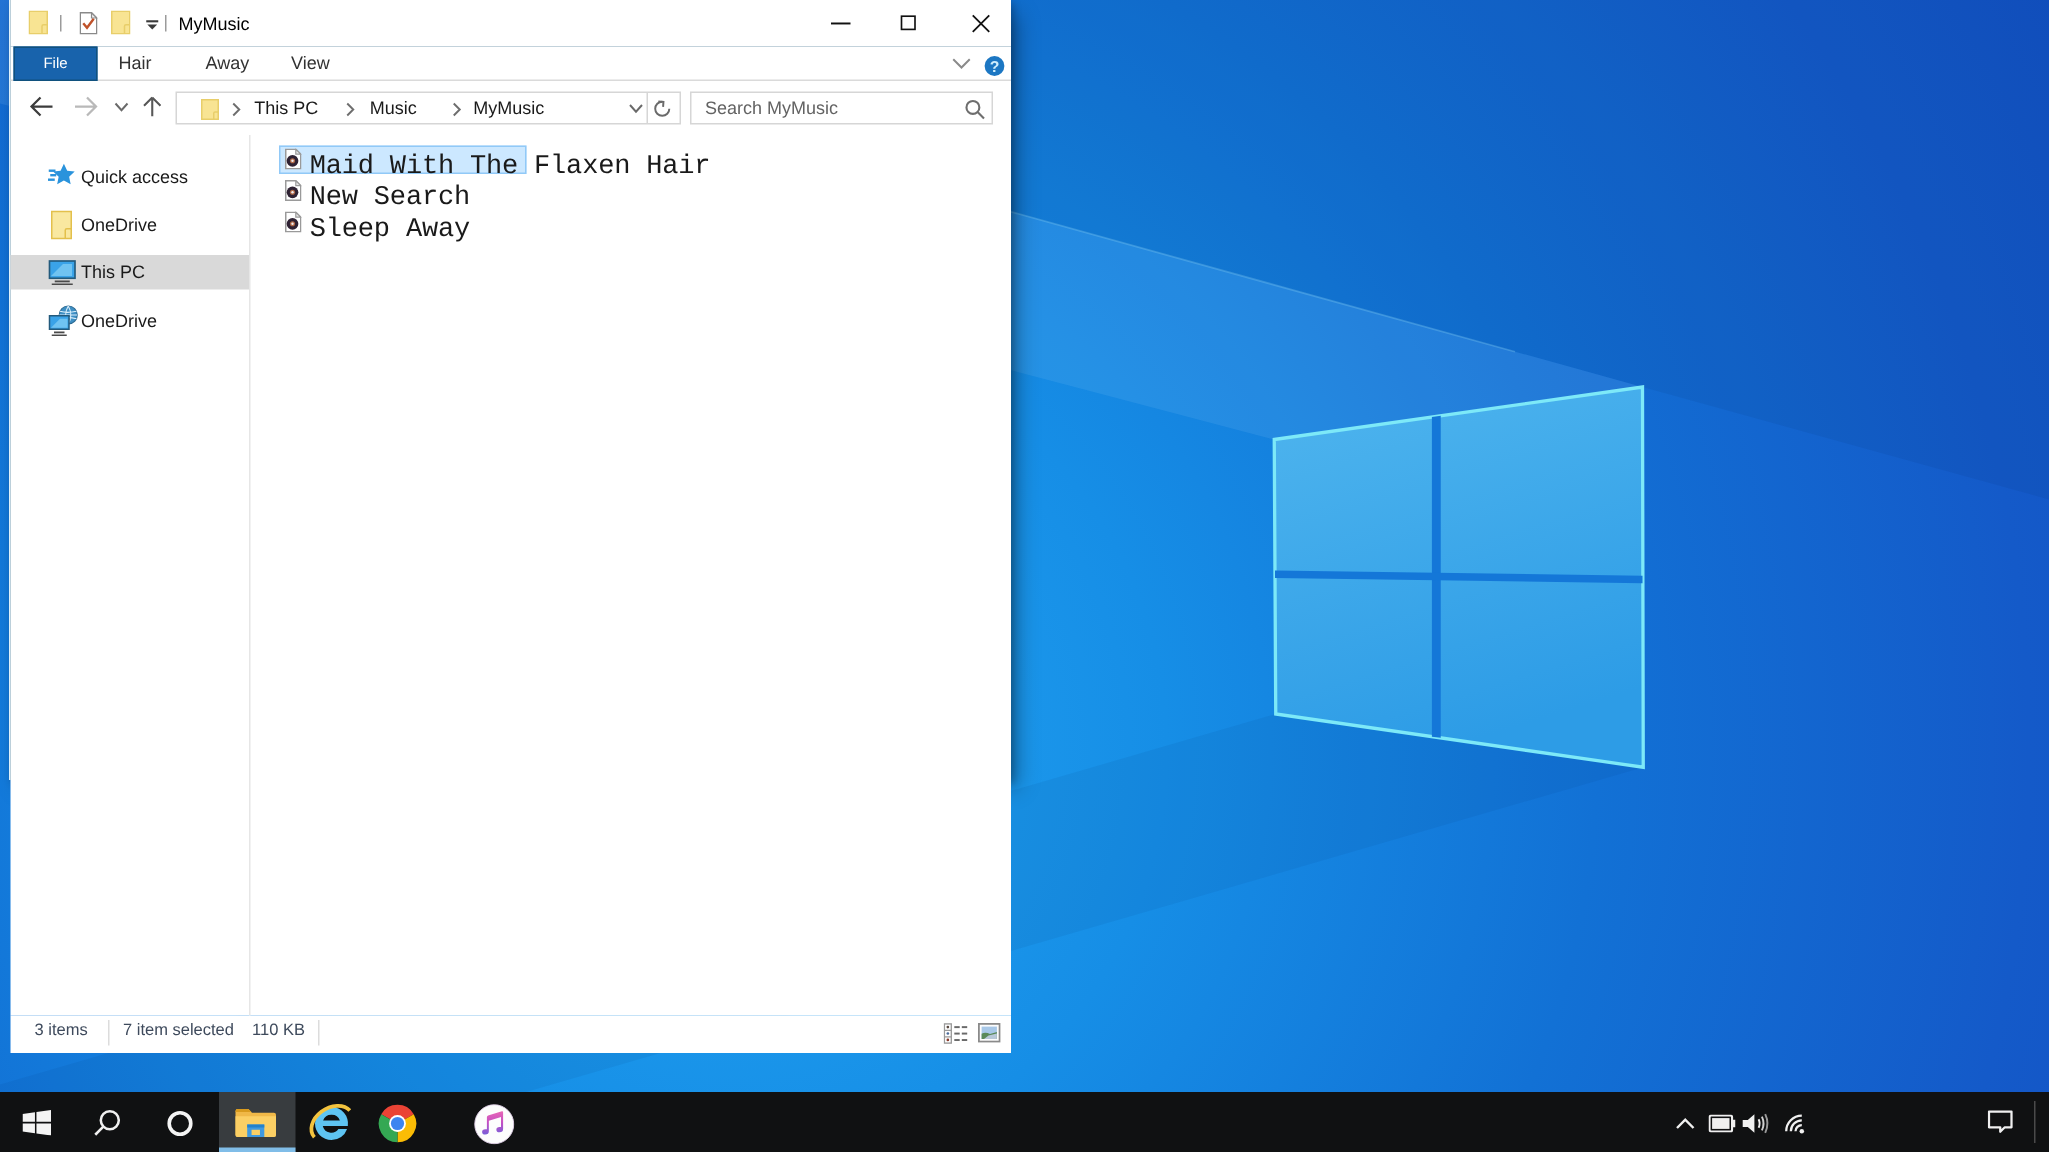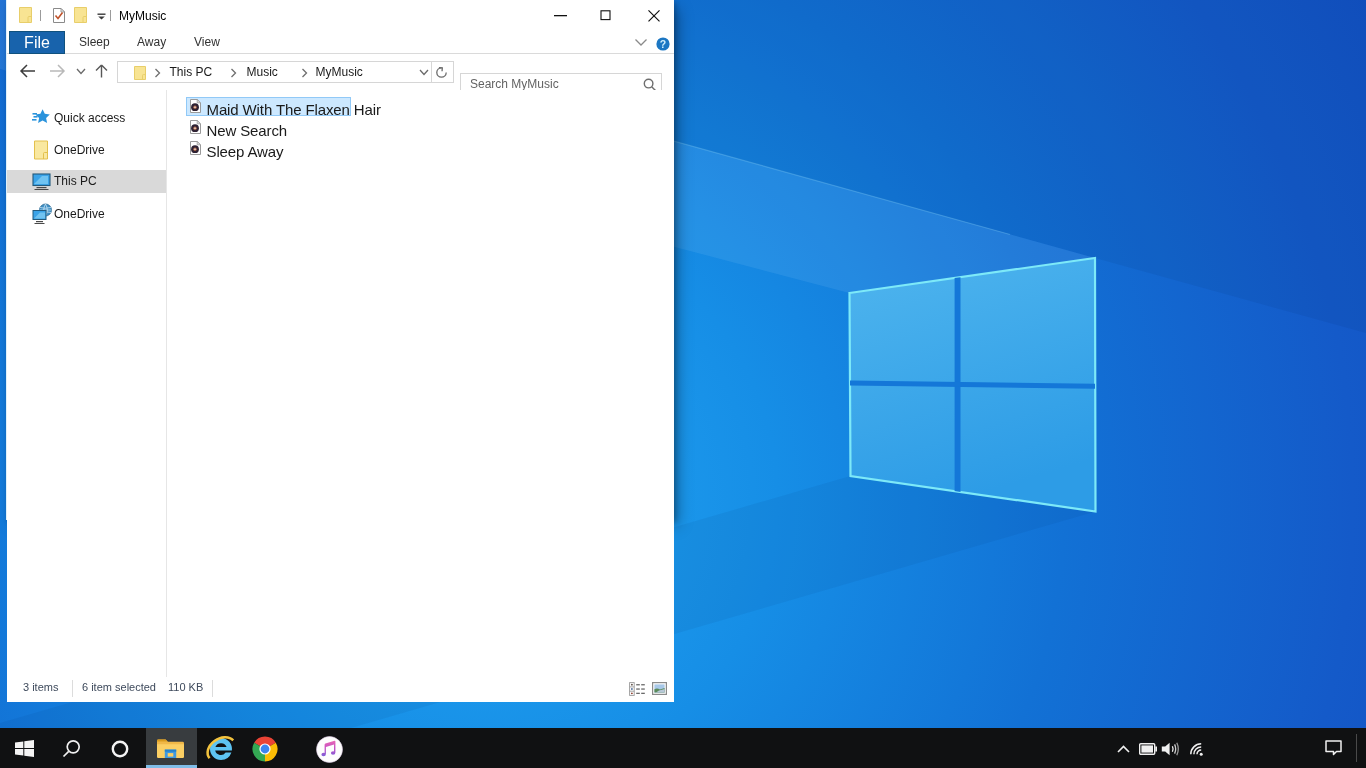--- a/index.html
+++ b/index.html
@@ -11,37 +11,37 @@
   .abs { position:absolute; }
   
   #titlebar { position:absolute; left:0; top:0; width:100%; height:31px; background:#fff; }
   .qsep { position:absolute; width:1px; height:11px; top:10px; background:#9b9b9b; }
   #wintitle { position:absolute; left:112px; top:9px; font-size:12px; color:#000; }
   .capbtn { position:absolute; top:0; width:45px; height:31px; }
   
   #tabrow { position:absolute; left:0; top:31px; width:100%; height:23px; background:#fff;
     border-bottom:1px solid #dadada; }
   #filetab { position:absolute; left:2px; top:0; width:56px; height:23px; background:#1863ac;
-    border:1px solid #10517e; color:#fff; text-align:center; line-height:21px; font-size:16px; }
+    border:1px solid #10517e; color:#fff; text-align:center; line-height:21px; font-size:10px; }
   .tab { position:absolute; top:0; height:22px; line-height:22px; font-size:12px; color:#323232; }
   
   #addrrow { position:absolute; left:0; top:54px; width:100%; height:36px; background:#fff; }
   #addrbox { position:absolute; left:109.5px; top:7px; width:337px; height:22px;
     border:1px solid #d6d6d6; background:#fff; }
   #searchbox { position:absolute; left:453px; top:7px; width:202px; height:22px;
-    border:1px solid #d6d6d6; background:#fff; color:#636363;margin-top:12px; }
+    border:1px solid #d6d6d6; background:#fff; color:#636363; }
   .crumb { position:absolute; top:3px; font-size:12px; color:#1a1a1a; }
   .crumbchev { position:absolute; top:6px; }
   
   #content { position:absolute; left:0; top:90px; width:100%; height:587px; background:#fff; }
   #navpane { position:absolute; left:0; top:0; width:160px; height:587px; border-right:1px solid #e6e6e6;padding-left:24px; }
   .navitem { position:absolute; left:0; width:159px; height:24px; }
   .navlabel { position:absolute; left:47px; top:5px; font-size:12px; color:#1a1a1a; }
   #filearea { position:absolute; left:0; top:0; right:0; height:587px; }
-  .fitem { position:absolute; height:19px; font-size:15px; color:#1a1a1a; letter-spacing:-0.12px; }
+  .fitem { position:absolute; height:19px; font-size:18px; color:#1a1a1a; letter-spacing:-0.12px;font-family:Liberation Mono, monospace; }
   .ficon { position:absolute; left:183px; }
   
   #statusbar { position:absolute; left:0; top:677px; width:100%; height:25px; background:#fff; font-size:11px; color:#3e4a5c; }
   .ssep { position:absolute; width:1px; height:17px; top:3px; background:#dcdcdc; }
   
   #taskbar { position:absolute; left:0; top:728px; width:1366px; height:40px; background:#101112; }
   #tb-exp { position:absolute; left:146px; top:0; width:51px; height:40px; background:#383c3f; }
   #tb-exp-line { position:absolute; left:146px; top:37px; width:51px; height:3px; background:#80bde8; }
 </style>
 </head>
@@ -107,21 +107,21 @@
     <svg class="capbtn" style="left:576px" viewBox="0 0 45 31">
       <rect x="18" y="10.8" width="9" height="8.8" fill="none" stroke="#111" stroke-width="1.1"></rect>
     </svg>
     <svg class="capbtn" style="left:621px" viewBox="0 0 45 31">
       <path d="M20.5 10.3 L31.5 21.3 M31.5 10.3 L20.5 21.3" stroke="#111" stroke-width="1.2"></path>
     </svg>
   </div>
 
   <div id="tabrow">
     <div id="filetab">File</div>
-    <div class="tab" style="left:72px">Sleep</div>
+    <div class="tab" style="left:72px">Hair</div>
     <div class="tab" style="left:130px">Away</div>
     <div class="tab" style="left:187px">View</div>
     <svg class="abs" style="left:627px;top:7px" width="14" height="9" viewBox="0 0 14 9">
       <path d="M1.5 1.5 L7 7 L12.5 1.5" fill="none" stroke="#8a8a8a" stroke-width="1.3"></path>
     </svg>
     <svg class="abs" style="left:649px;top:5.5px" width="14" height="14" viewBox="0 0 14 14">
       <circle cx="7" cy="7" r="6.6" fill="#1c77c3"></circle>
       <text x="7" y="11" text-anchor="middle" font-size="10.5" font-weight="bold" fill="#cfeefc" font-family="Liberation Sans">?</text>
     </svg>
   </div>
@@ -238,21 +238,21 @@
       </svg>
       <div class="fitem" style="top:10.5px;left:199.5px">Maid With The Flaxen Hair</div>
       <div class="fitem" style="top:31.5px;left:199.5px">New Search</div>
       <div class="fitem" style="top:52.5px;left:199.5px">Sleep Away</div>
     </div>
   </div>
 
   <div id="statusbar">
     <div class="abs" style="left:16px;top:4px">3 items</div>
     <div class="ssep" style="left:64.5px"></div>
-    <div class="abs" style="left:75px;top:4px">6 item selected</div>
+    <div class="abs" style="left:75px;top:4px">7 item selected</div>
     <div class="abs" style="left:161px;top:4px">110 KB</div>
     <div class="ssep" style="left:205px"></div>
     <svg class="abs" style="left:622px;top:5px" width="17" height="14" viewBox="0 0 17 14">
       <rect x="0.6" y="0.6" width="4.6" height="12.8" fill="none" stroke="#9a9a9a" stroke-width="0.9"></rect>
       <line x1="0.6" y1="4.9" x2="5.2" y2="4.9" stroke="#9a9a9a" stroke-width="0.9"></line>
       <line x1="0.6" y1="9.2" x2="5.2" y2="9.2" stroke="#9a9a9a" stroke-width="0.9"></line>
       <circle cx="2.9" cy="2.7" r="0.9" fill="#5a4a42"></circle>
       <circle cx="2.9" cy="7.0" r="0.9" fill="#4a6a9a"></circle>
       <circle cx="2.9" cy="11.3" r="0.9" fill="#8a3a2a"></circle>
       <rect x="7.2" y="2.1" width="3.6" height="1.3" fill="#6a6a6a"></rect>

